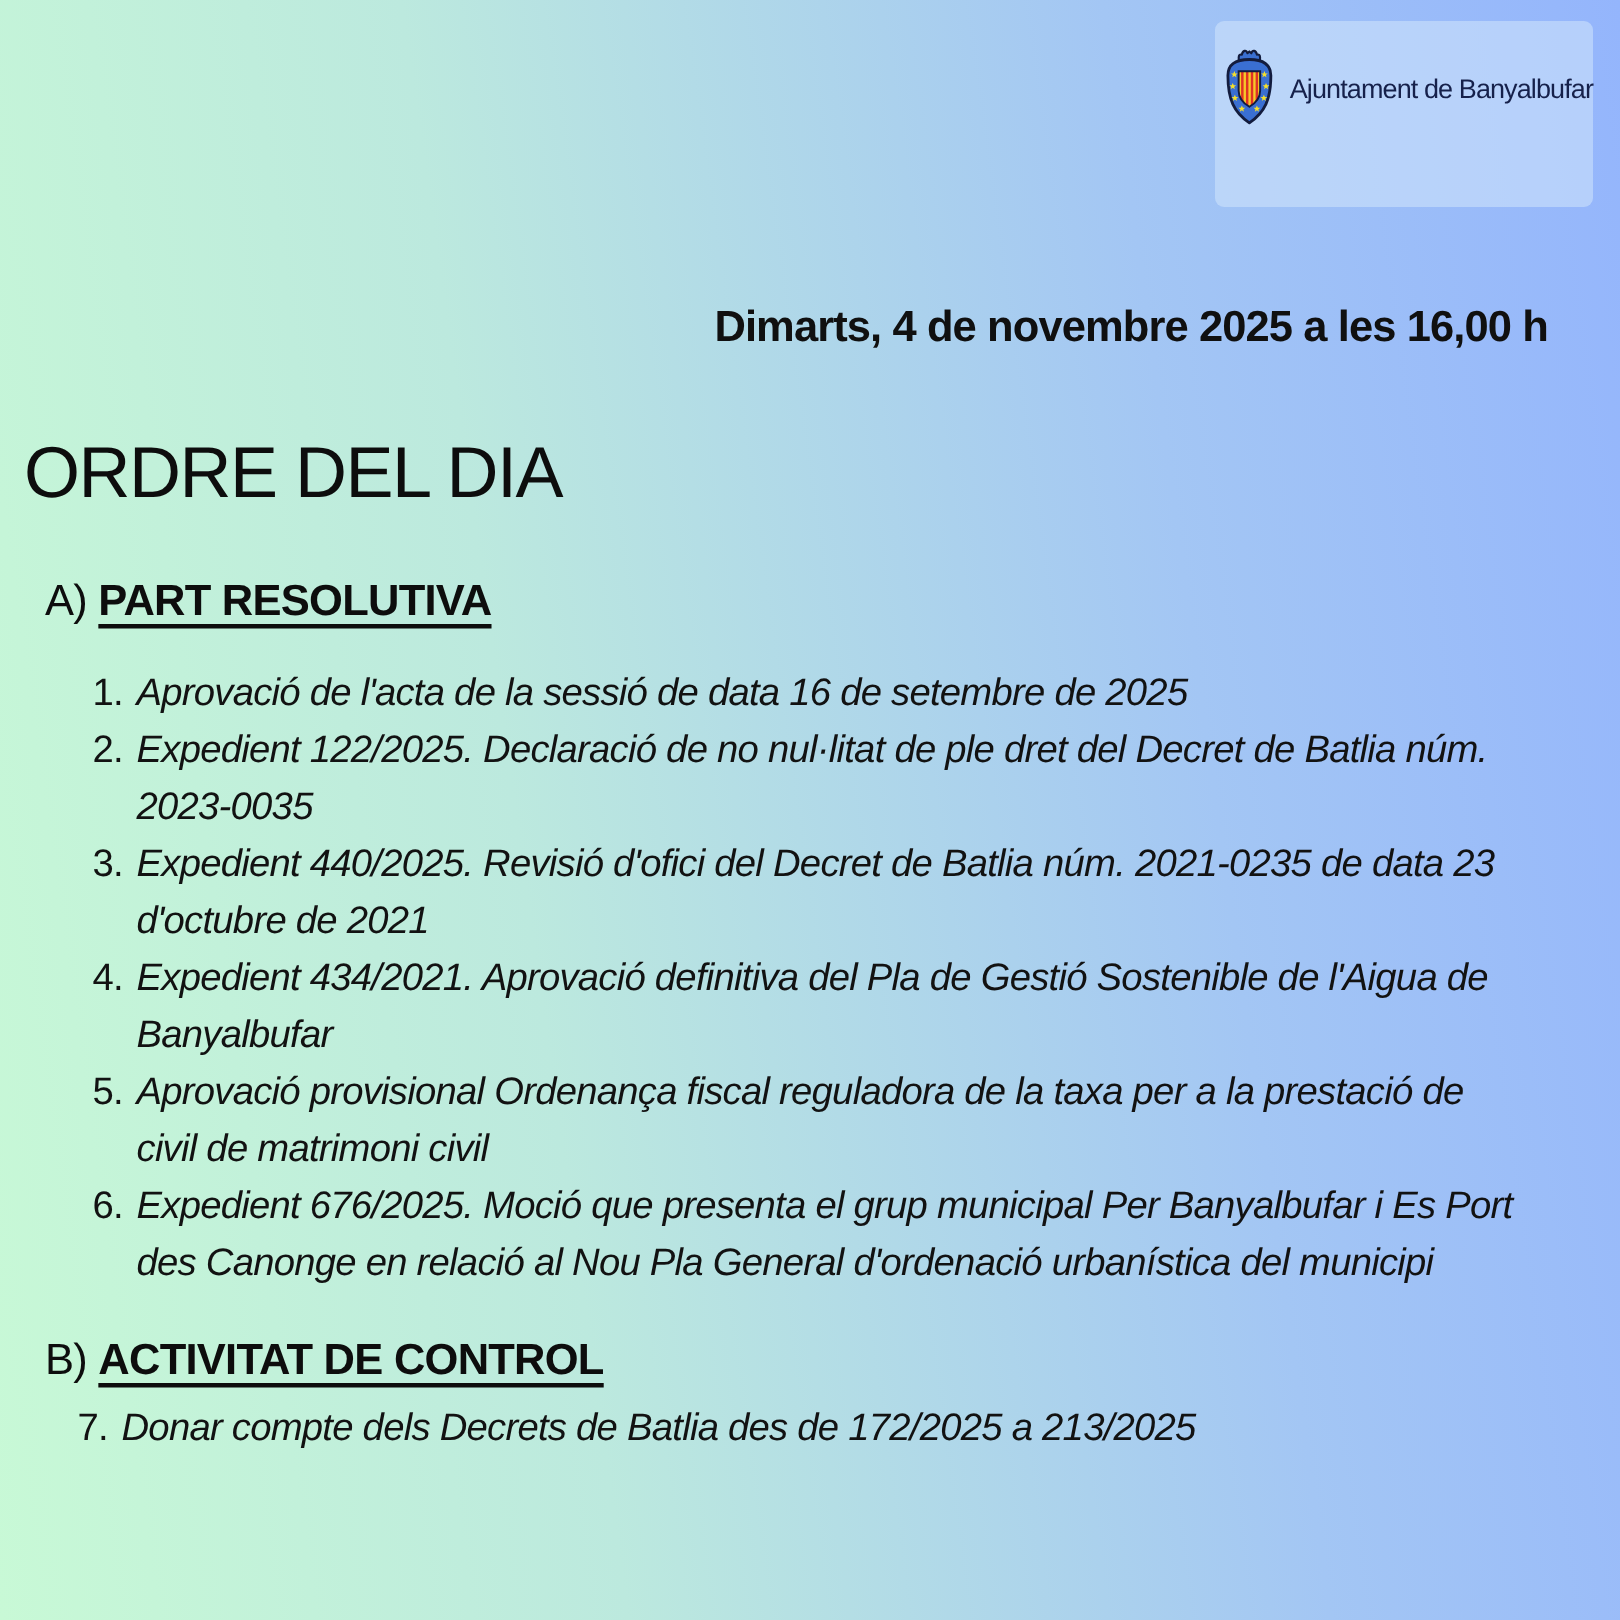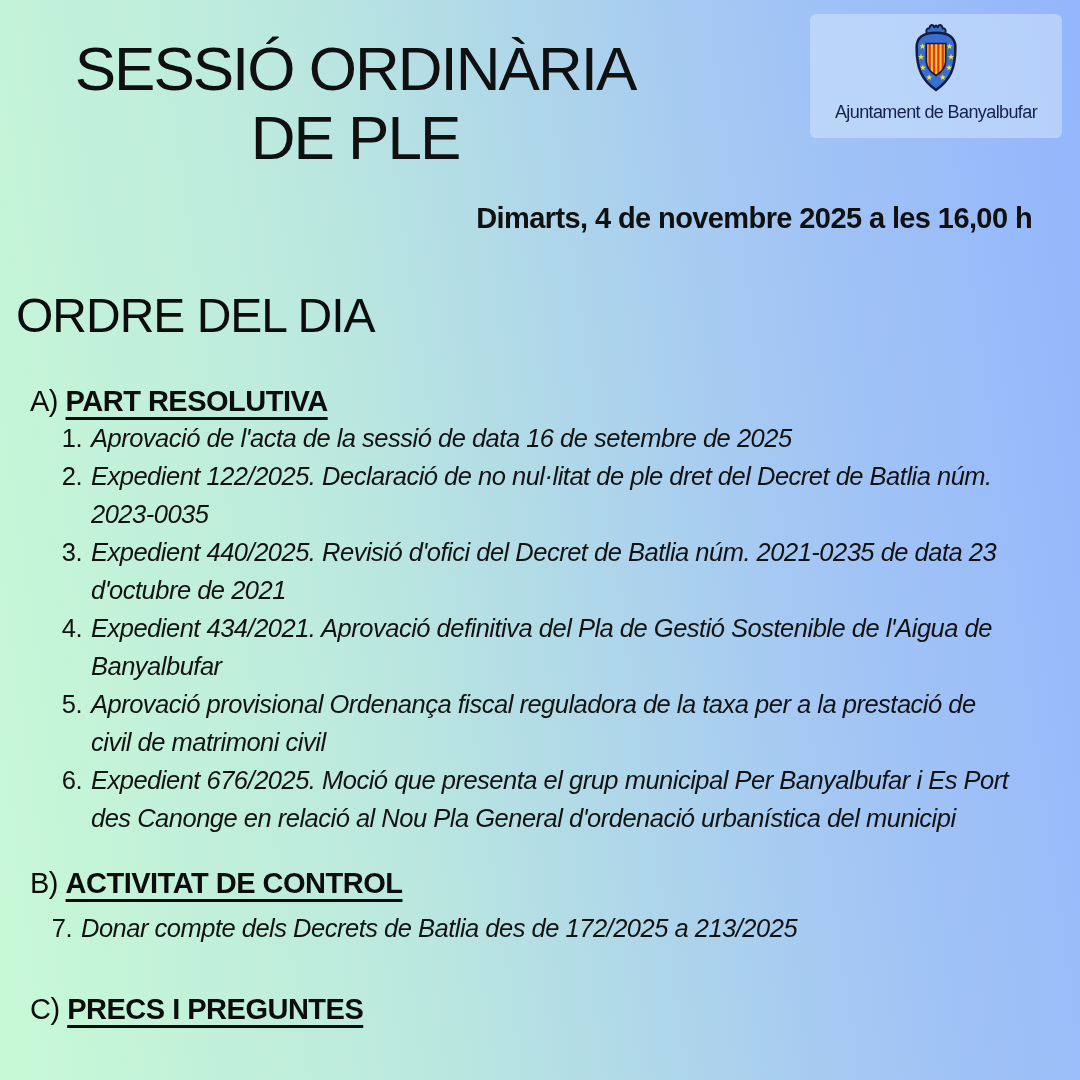--- a/index.html
+++ b/index.html
@@ -36,21 +36,21 @@
     right: 18px; top: 14px;
     width: 252px; height: 124px;
     background: rgba(210, 229, 252, 0.55);
     border-radius: 6px;
   }
   .logo {
     position: absolute;
     right: 18px; top: 20px;
     width: 252px;
     display: flex;
-    flex-direction: column;
+    flex-direction: row;
     align-items: center;
     gap: 4px;
   }
   .logo-caption {
     font-size: 18px;
     font-weight: 500;
     letter-spacing: -0.6px;
     color: #16214b;
     white-space: nowrap;
   }
@@ -88,21 +88,21 @@
     letter-spacing: -0.5px;
     font-weight: 400;
     color: #0d0d0d;
   }
   .section-heading .section-title {
     font-weight: 700;
     text-decoration: underline;
     text-decoration-thickness: 3px;
     text-underline-offset: 6px;
   }
-  .heading-a { }
+  .heading-a { margin-bottom: 24px; }
   .heading-b { margin-top: 28px; }
   .heading-c { margin-top: 44px; }
 
   .list { margin-left: 22px; margin-top: 0; }
   .list-b { margin-left: 12px; margin-top: 8px; }
   .item {
     display: flex;
     align-items: flex-start;
     font-size: 25.5px;
     line-height: 38px;
@@ -118,22 +118,20 @@
     flex: 1;
     white-space: pre-line;
     font-style: italic;
   }
 </style>
 </head>
 <body>
 
 <div class="page">
 
-  <div class="title">SESSIÓ ORDINÀRIA
-DE PLE</div>
 
   <div class="logo-panel"></div>
   <div class="logo">
     <svg width="62" height="78" viewBox="0 0 64 80" aria-hidden="true">
       <defs>
         <path id="star" d="M0,-3.2 L0.95,-1 L3.1,-1 L1.3,0.5 L1.95,2.6 L0,1.3 L-1.95,2.6 L-1.3,0.5 L-3.1,-1 L-0.95,-1 Z" fill="#f6e02b"></path>
         <clipPath id="innerClip">
           <path d="M22 24 H42 V42 Q42 51 32 57 Q22 51 22 42 Z"></path>
         </clipPath>
       </defs>
@@ -211,19 +209,15 @@
       <span class="section-title">ACTIVITAT DE CONTROL</span>
     </div>
 
     <div class="list list-b">
       <div class="item">
         <span class="item-number">7.</span>
         <div class="item-text">Donar compte dels Decrets de Batlia des de 172/2025 a 213/2025</div>
       </div>
     </div>
 
-    <div class="section-heading heading-c">
-      <span>C)</span>
-      <span class="section-title">PRECS I PREGUNTES</span>
-    </div>
 
   </div>
 </div>
 
 </body></html>

